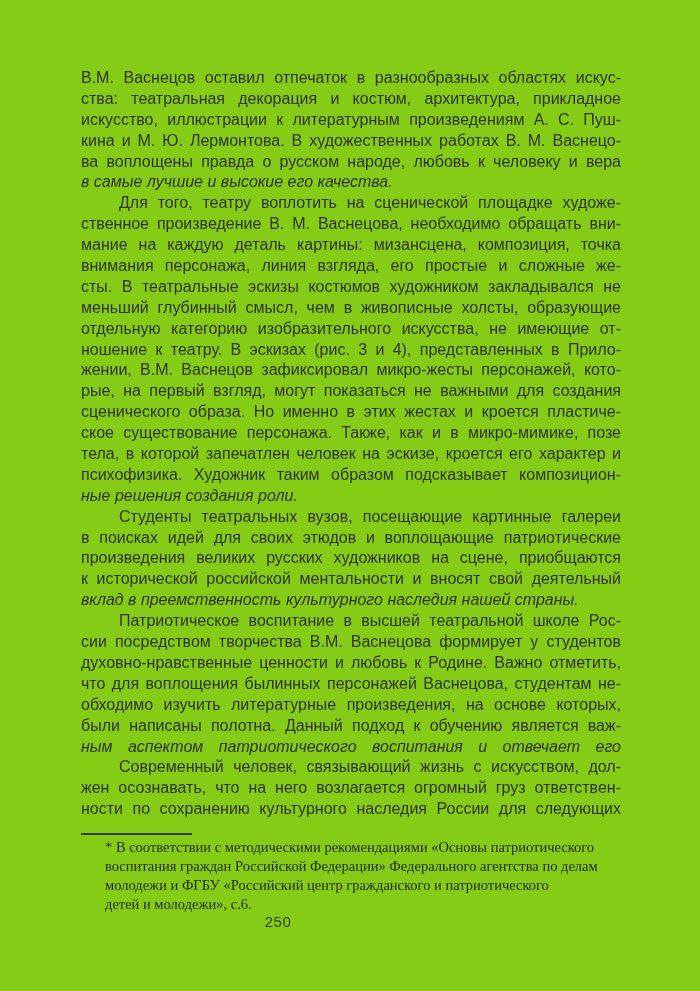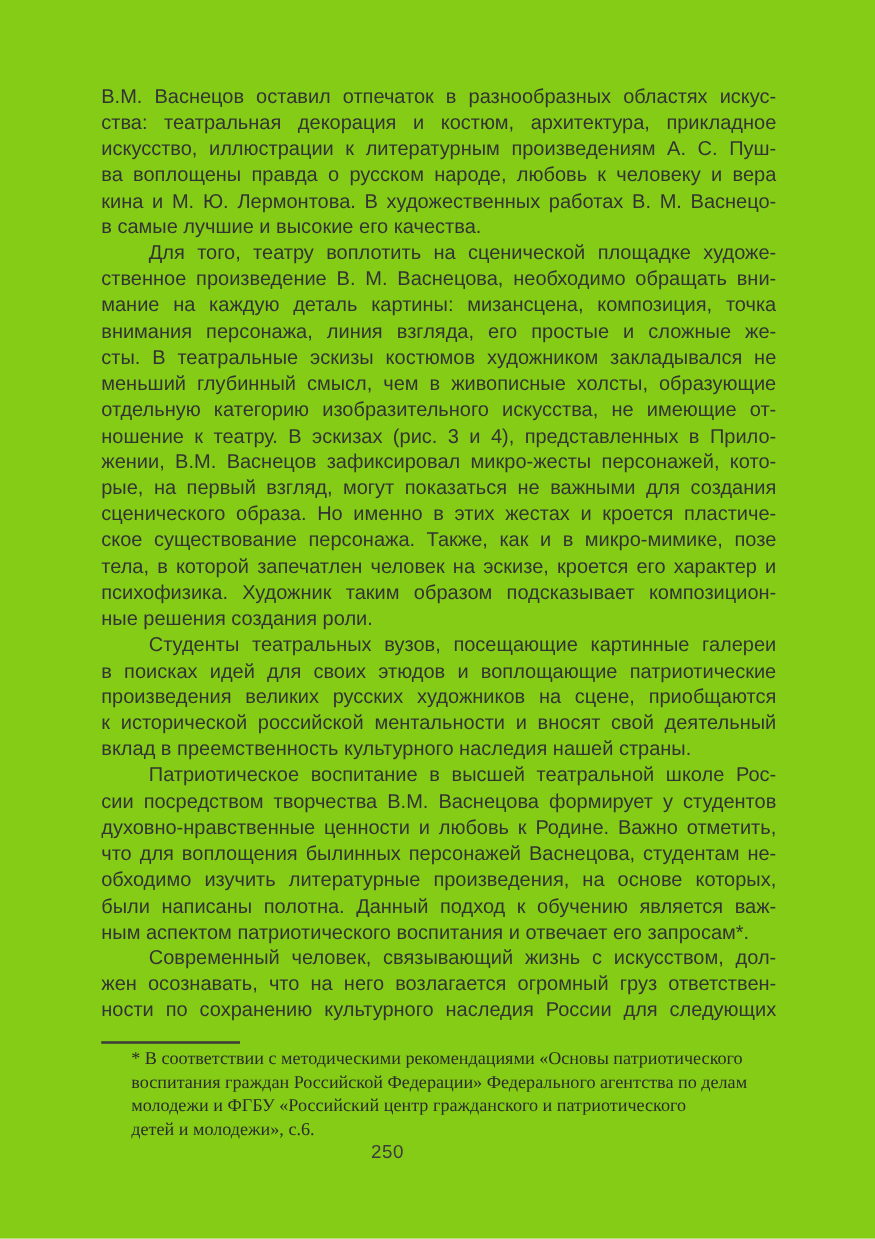--- a/index.html
+++ b/index.html
@@ -29,20 +29,21 @@
     text-align-last: justify;
     white-space: normal;
     height: 20.9px;
     overflow: hidden;
   }
   .line.indent {
     text-indent: 38px;
   }
   .line.para-end {
     text-align-last: left;
+    font-style: italic;
   }
   .footnote-rule {
     position: absolute;
     left: 81px;
     top: 833px;
     width: 111px;
     border-top: 2px solid #3b3b3b;
   }
   .footnote {
     position: absolute;
@@ -62,34 +63,33 @@
   }
   .page-number {
     position: absolute;
     left: 0;
     top: 913px;
     width: 556px;
     text-align: center;
     font-size: 15px;
     letter-spacing: 0.5px;
     color: #3d3d3d;
-    padding-left: 32px;
   }
 </style>
 </head>
 <body>
 
 <div class="page">
   <div class="body-text" id="body-text">
       <div>
         <div class="line">В.М. Васнецов оставил отпечаток в разнообразных областях искус-</div>
         <div class="line">ства: театральная декорация и костюм, архитектура, прикладное</div>
         <div class="line">искусство, иллюстрации к литературным произведениям А. С. Пуш-</div>
+        <div class="line">кина и М. Ю. Лермонтова. В художественных работах В. М. Васнецо-</div>
         <div class="line">ва воплощены правда о русском народе, любовь к человеку и вера</div>
-        <div class="line">кина и М. Ю. Лермонтова. В художественных работах В. М. Васнецо-</div>
         <div class="line para-end">в самые лучшие и высокие его качества.</div>
       </div>
       <div>
         <div class="line indent">Для того, театру воплотить на сценической площадке художе-</div>
         <div class="line">ственное произведение В. М. Васнецова, необходимо обращать вни-</div>
         <div class="line">мание на каждую деталь картины: мизансцена, композиция, точка</div>
         <div class="line">внимания персонажа, линия взгляда, его простые и сложные же-</div>
         <div class="line">сты. В театральные эскизы костюмов художником закладывался не</div>
         <div class="line">меньший глубинный смысл, чем в живописные холсты, образующие</div>
         <div class="line">отдельную категорию изобразительного искусства, не имеющие от-</div>

